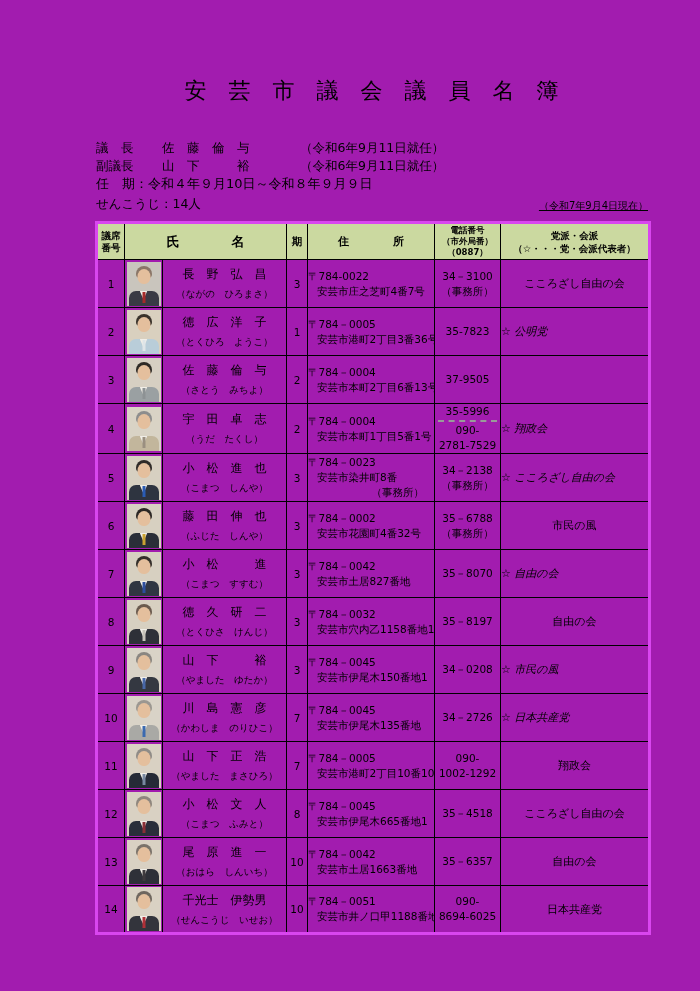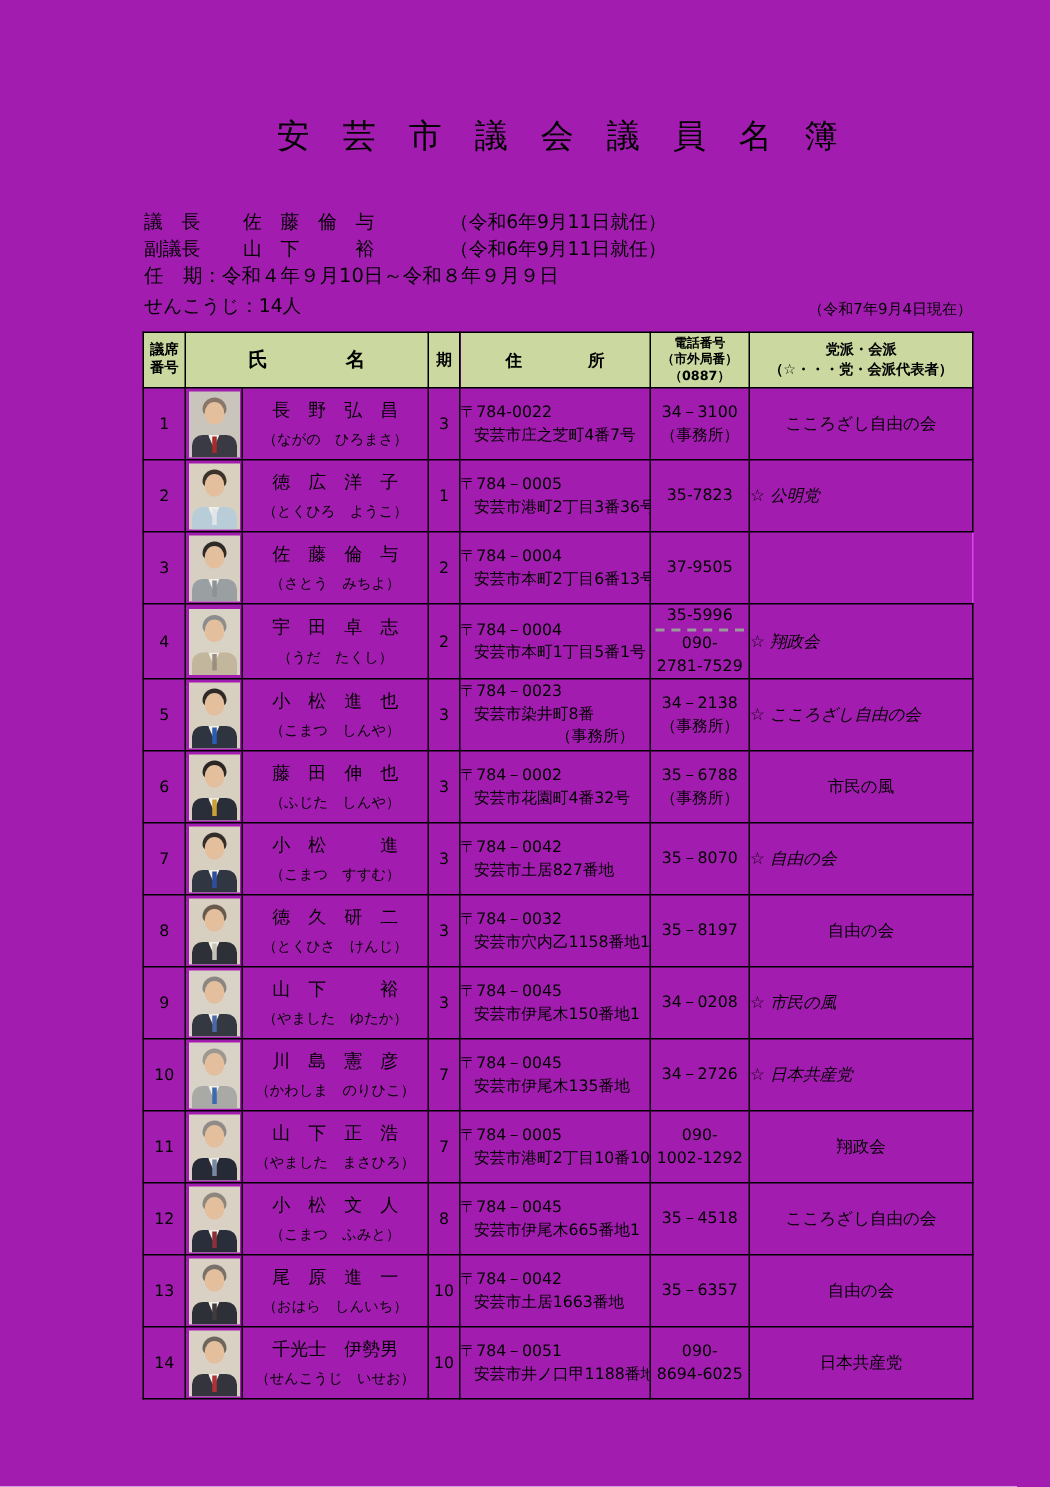--- a/index.html
+++ b/index.html
@@ -12,24 +12,24 @@
 
   .officers{position:absolute;top:127px;left:1px;width:553px;font-size:12.5px;line-height:18px;margin-top:12px;}
   .officer-row{display:flex;}
   .officer-role{width:66px;}
   .officer-name{width:138px;}
   .officer-note{flex:1;}
 
   .term-line{position:absolute;top:175px;left:1px;font-size:13px;}
   .quota-row{position:absolute;top:196px;left:1px;width:552px;display:flex;justify-content:space-between;align-items:flex-end;}
   .quota-label{font-size:12.5px;}
-  .asof-label{font-size:10px;}
+  .asof-label{font-size:10px;text-decoration:underline;}
 
   table.roster{position:absolute;top:221px;left:0;width:553px;border-collapse:collapse;table-layout:fixed;
-    border:1px solid #d946ef;}
+    border:3px solid #d946ef;}
   .roster th,.roster td{border:1px solid #000;padding:0;vertical-align:middle;overflow:hidden;}
   .roster thead th{background:var(--hdr,#cbd9a0);font-weight:600;white-space:pre-line;}
   .roster thead tr{height:37px;}
   .roster tbody tr{height:48px;}
 
   .h-seat{font-size:9.5px;line-height:12px;}
   .h-name{font-size:13px;}
   .h-term{font-size:10.5px;}
   .h-addr{font-size:11px;}
   .h-phone{font-size:8.5px;line-height:11px;}

